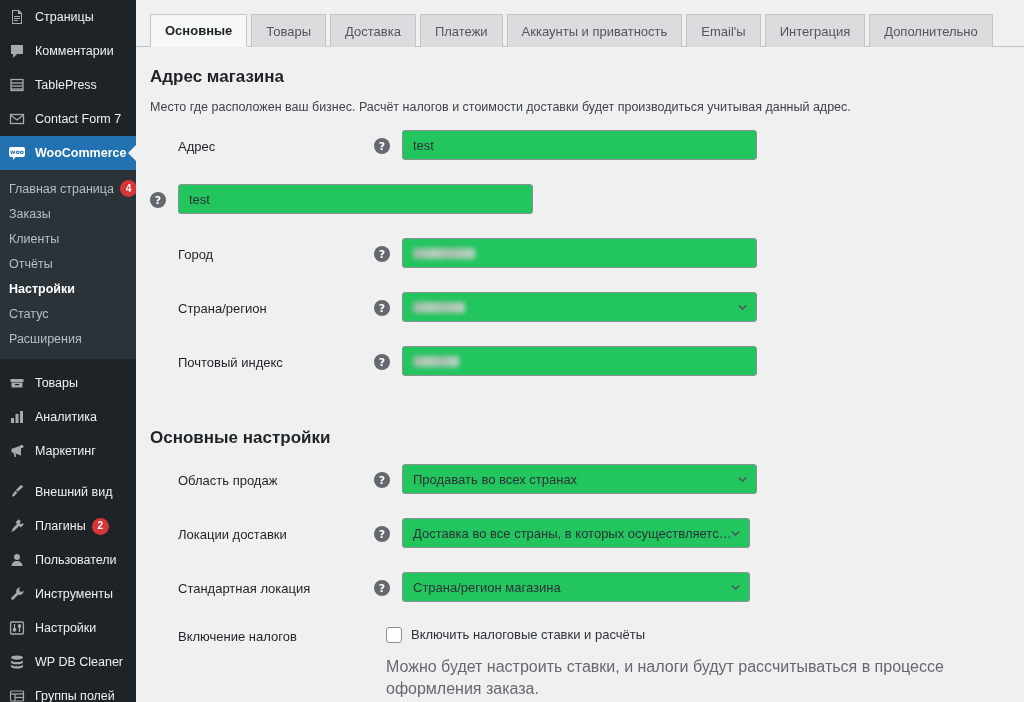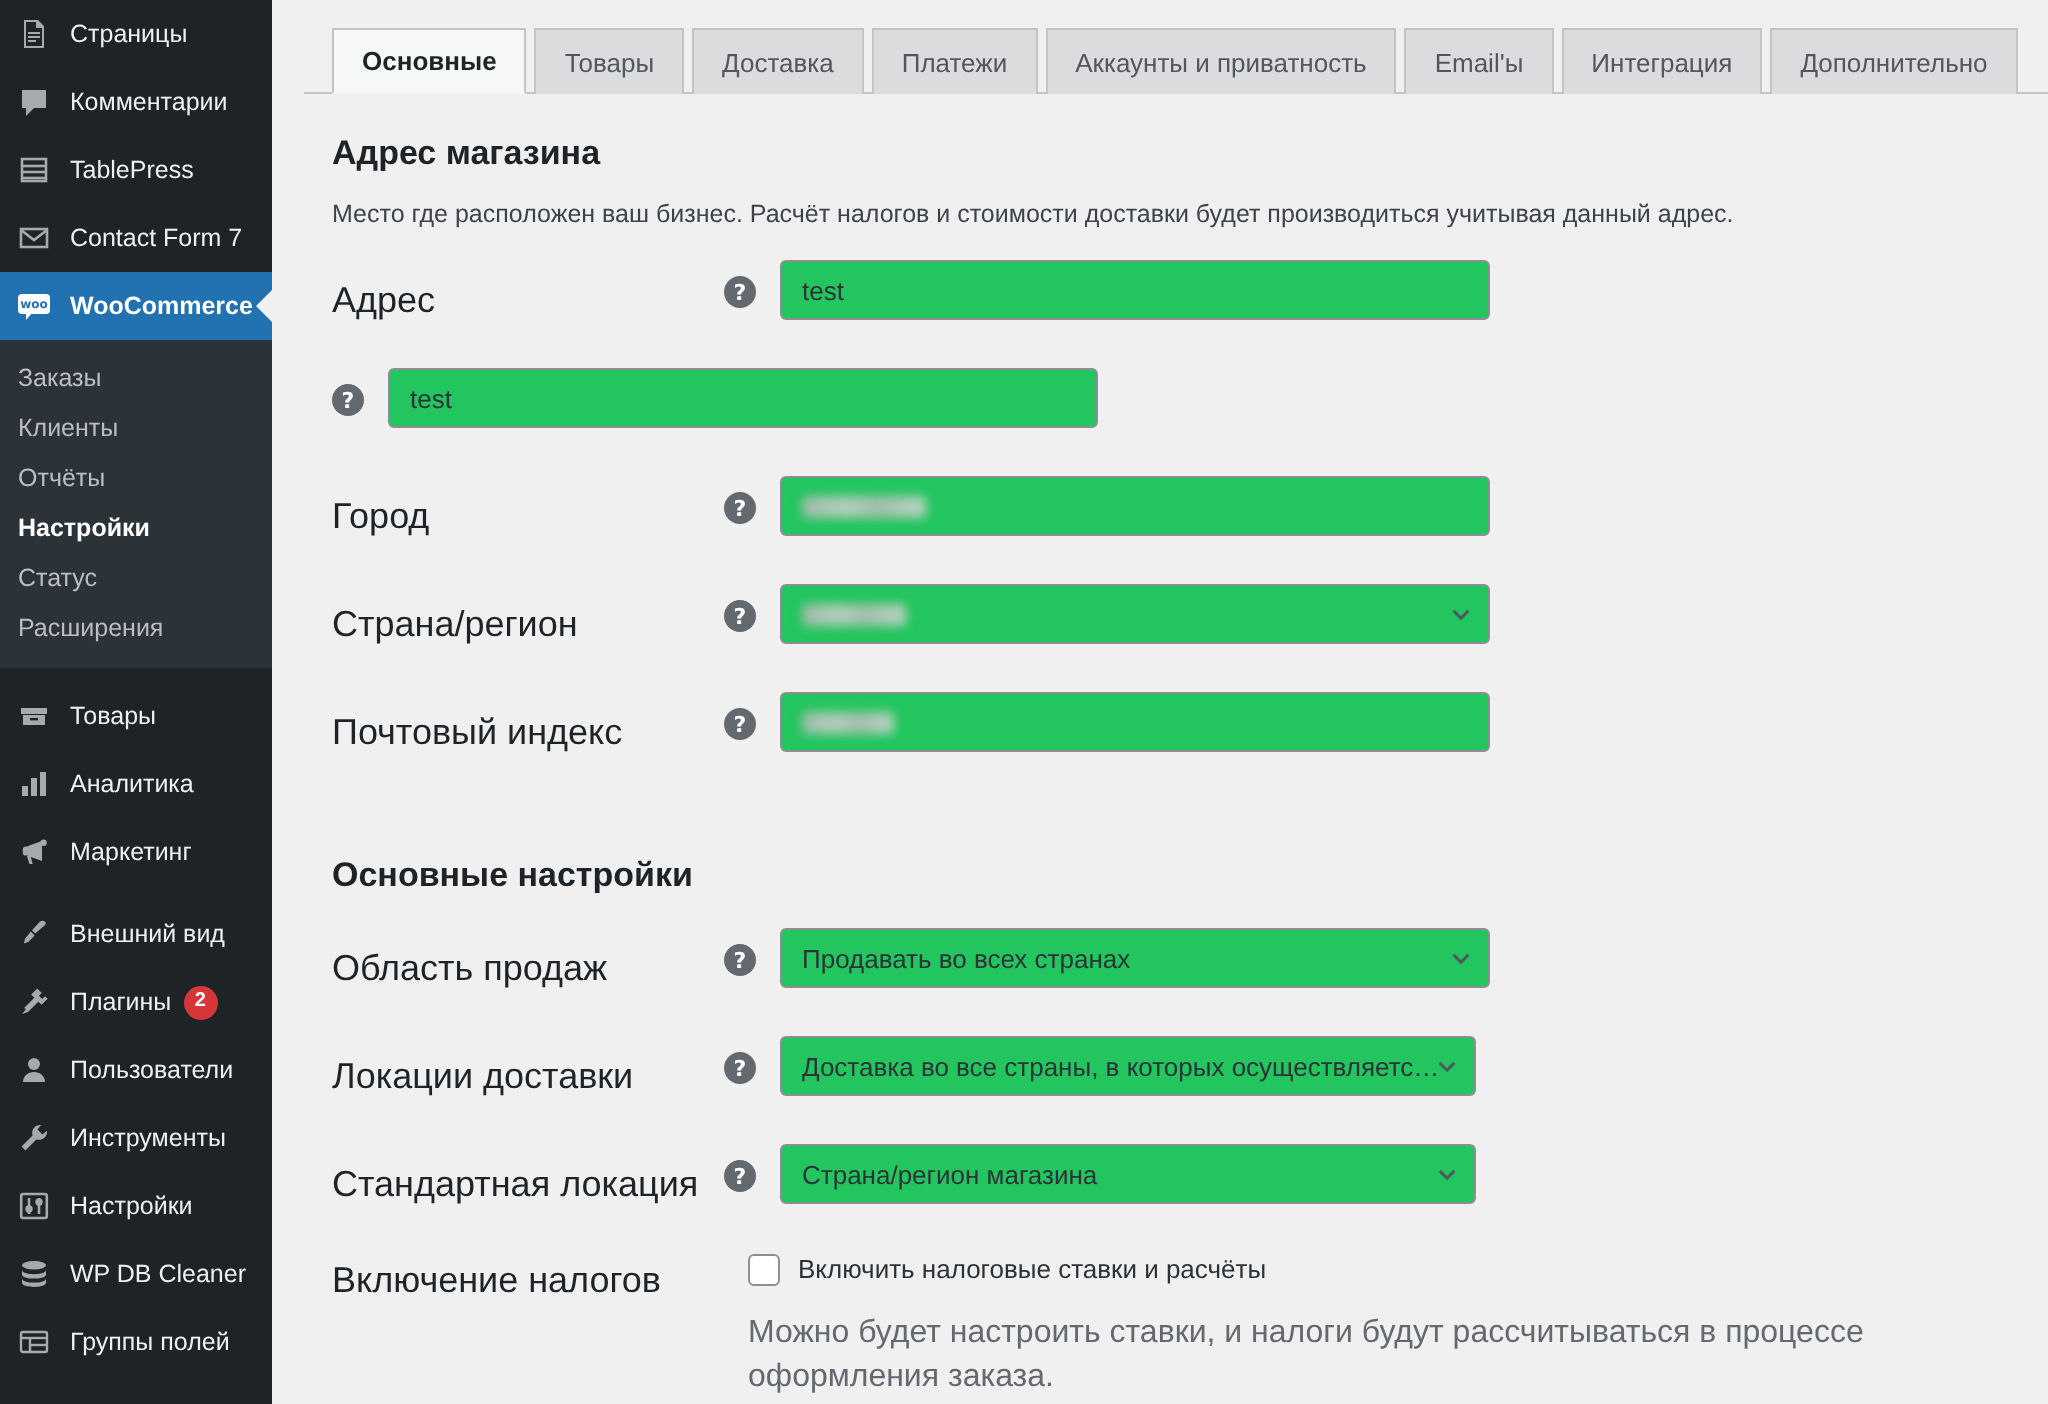--- a/index.html
+++ b/index.html
@@ -3,21 +3,21 @@
 <meta charset="utf-8">
 <style>
   * { box-sizing: border-box; }
   html, body {
     margin: 0; padding: 0;
     width: 1024px; height: 702px;
     overflow: hidden;
     background: #f0f0f1;
     font-family: "Liberation Sans", "DejaVu Sans", sans-serif;
   }
-  #app { display: flex; width: 1024px; height: 702px; position: relative; gap: 16px; }
+  #app { display: flex; width: 1024px; height: 702px; position: relative; }
 
   
   #sidebar {
     width: 136px; min-width: 136px; height: 702px;
     background: #1d2327;
     color: #f0f0f1;
     position: relative;
     overflow: hidden;
   }
   .menu-item {
@@ -144,24 +144,25 @@
   
   .form-table { width: 100%; margin-top: 16px; }
   .row {
     display: flex;
     align-items: flex-start;
     margin-bottom: 0;
     min-height: 54px;
   }
   .row .label {
     width: 196px; min-width: 196px;
-    font-size: 18px;
+    font-size: 13px;
     color: #1d2327;
     padding-top: 8px;
     line-height: 1.4;
+    margin-left: 28px;
   }
   .row .ctrl {
     display: flex;
     align-items: flex-start;
     flex: 1;
   }
   .help {
     width: 16px; height: 16px; min-width: 16px;
     border-radius: 50%;
     background: #646970;
@@ -294,20 +295,24 @@
             <rect x="1" y="2" width="16" height="10" rx="2" fill="#fff"></rect>
             <polygon points="5,11 5,15 8.5,11" fill="#fff"></polygon>
             <text x="9" y="9.2" font-size="6" font-family="DejaVu Sans, sans-serif" font-weight="bold" text-anchor="middle" fill="#2271b1">woo</text>
           </svg>
       </span>
       <span>WooCommerce</span>
     </div>
 
     <div class="submenu">
       <div class="sub-item">
+        <span>Главная страница</span>
+        <span class="badge">4</span>
+      </div>
+      <div class="sub-item">
         <span>Заказы</span>
       </div>
       <div class="sub-item">
         <span>Клиенты</span>
       </div>
       <div class="sub-item">
         <span>Отчёты</span>
       </div>
       <div class="sub-item current">
         <span>Настройки</span>

